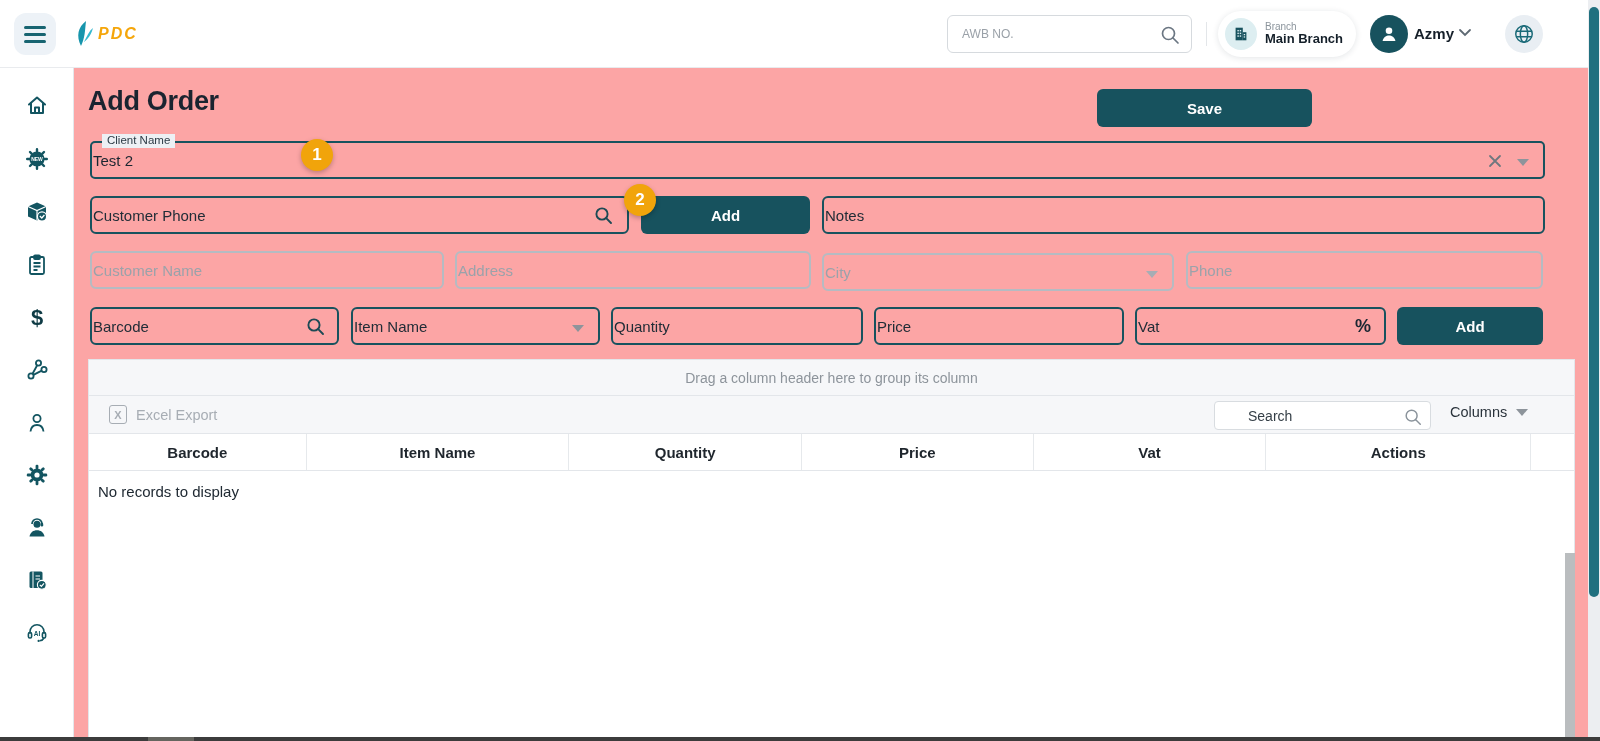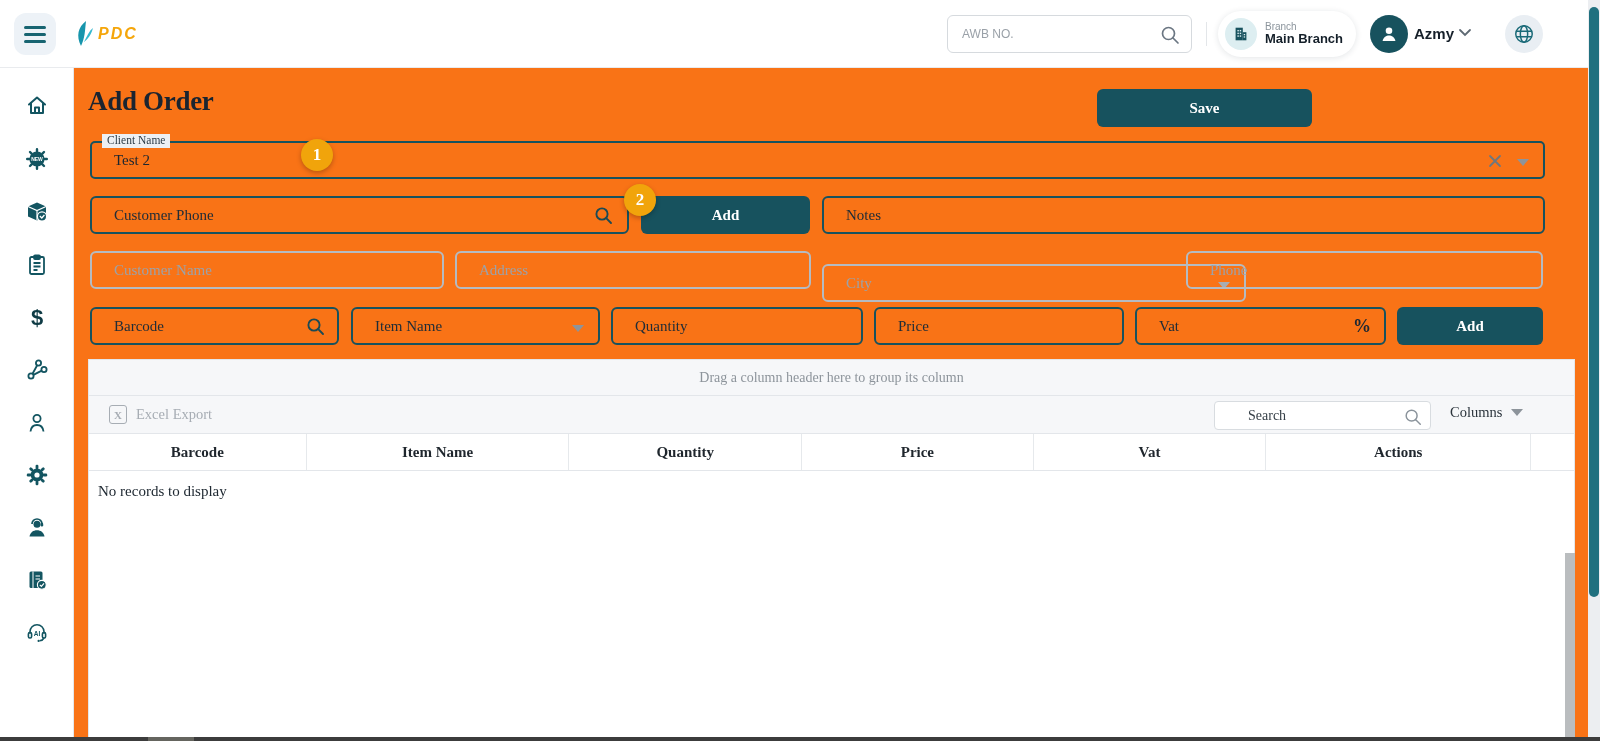--- a/index.html
+++ b/index.html
@@ -26,48 +26,48 @@
   .avatar { position:absolute; left:1370px; top:15px; width:38px; height:38px; border-radius:50%; background:#17525E; display:flex; align-items:center; justify-content:center; cursor:pointer; }
   .user-name { position:absolute; left:1414px; top:25px; font-size:15px; font-weight:700; color:#16202A; cursor:pointer;text-align:right; }
   .user-caret { position:absolute; left:1458px; top:28px; }
   .globe-btn { position:absolute; left:1505px; top:15px; width:38px; height:38px; border-radius:50%; background:#E9EEF3; display:flex; align-items:center; justify-content:center; cursor:pointer; }
 
   
   .sidebar { position:absolute; left:0; top:68px; width:74px; height:673px; background:#fff; border-right:1px solid #E4E7EB; z-index:4; }
   .nav-item { position:absolute; left:23px; width:28px; height:28px; display:flex; align-items:center; justify-content:center; cursor:pointer; }
 
   
-  .content { position:absolute; left:74px; top:68px; width:1514px; height:673px; background:#f97316;font-family:Liberation Serif, serif; }
+  .content { position:absolute; left:74px; top:68px; width:1514px; height:673px; background:#fca5a5; }
   .page-title { position:absolute; left:14px; top:18px; font-size:27px; font-weight:700; color:#1A2430; letter-spacing:-.3px; }
   .btn { position:absolute; height:38px; background:#17525E; color:#fff; font-weight:700; font-size:15px; border:none; border-radius:6px; display:flex; align-items:center; justify-content:center; cursor:pointer; font-family:inherit; }
   .btn-save { left:1023px; top:21px; width:215px; }
   .btn-cancel { left:1253px; top:21px; width:216px; }
 
   .field { position:absolute; height:38px; border:2px solid #17525E; border-radius:6px; background:transparent; }
-  .field input { width:100%; height:100%; border:none; outline:none; background:transparent; font-size:15px; color:#1B2630; padding:0 36px 0 22px; font-family:inherit; }
+  .field input { width:100%; height:100%; border:none; outline:none; background:transparent; font-size:15px; color:#1B2630; padding:0 36px 0 1px; font-family:inherit; }
   .field input::placeholder { color:#212D37; opacity:1; }
   .field.disabled { border-color:#B5BBC2; }
   .field.disabled input::placeholder { color:#9BA2AA; }
   .right-ico { position:absolute; top:7px; cursor:pointer; }
   .tri { width:0; height:0; border-left:6px solid transparent; border-right:6px solid transparent; border-top:7px solid #8D949B; position:absolute; cursor:pointer; }
 
   .client-field { left:16px; top:73px; width:1455px; border-radius:5px; }
   .float-label { position:absolute; left:10px; top:-9px; background:#EDF0F4; padding:0 5px; font-size:11.5px; color:#2C3B46; line-height:1.2; }
 
   .badge { position:absolute; width:32px; height:32px; border-radius:50%; background:#F1A40B; color:#fff; font-size:17px; font-weight:700; display:flex; align-items:center; justify-content:center; box-shadow:0 2px 5px rgba(0,0,0,.25); z-index:6; }
   .badge-1 { left:227px; top:71px; }
   .badge-2 { left:550px; top:116px; }
 
   .f-phone { left:16px; top:128px; width:539px; }
   .btn-add-customer { left:567px; top:128px; width:169px; }
   .f-notes { left:748px; top:128px; width:723px; }
 
   .f-custname { left:16px; top:183px; width:354px; }
   .f-address { left:381px; top:183px; width:356px; }
-  .f-city { left:748px; top:196px; width:424px; }
+  .f-city { left:748px; top:185px; width:352px; }
   .f-phone2 { left:1112px; top:183px; width:357px; }
 
   .f-barcode { left:16px; top:239px; width:249px; }
   .f-item { left:277px; top:239px; width:249px; }
   .f-qty { left:537px; top:239px; width:252px; }
   .f-price { left:800px; top:239px; width:250px; }
   .f-vat { left:1061px; top:239px; width:251px; }
   .pct { position:absolute; right:13px; top:7px; font-size:18px; font-weight:700; color:#1C2733; }
   .btn-add-item { left:1323px; top:239px; width:146px; }
 

